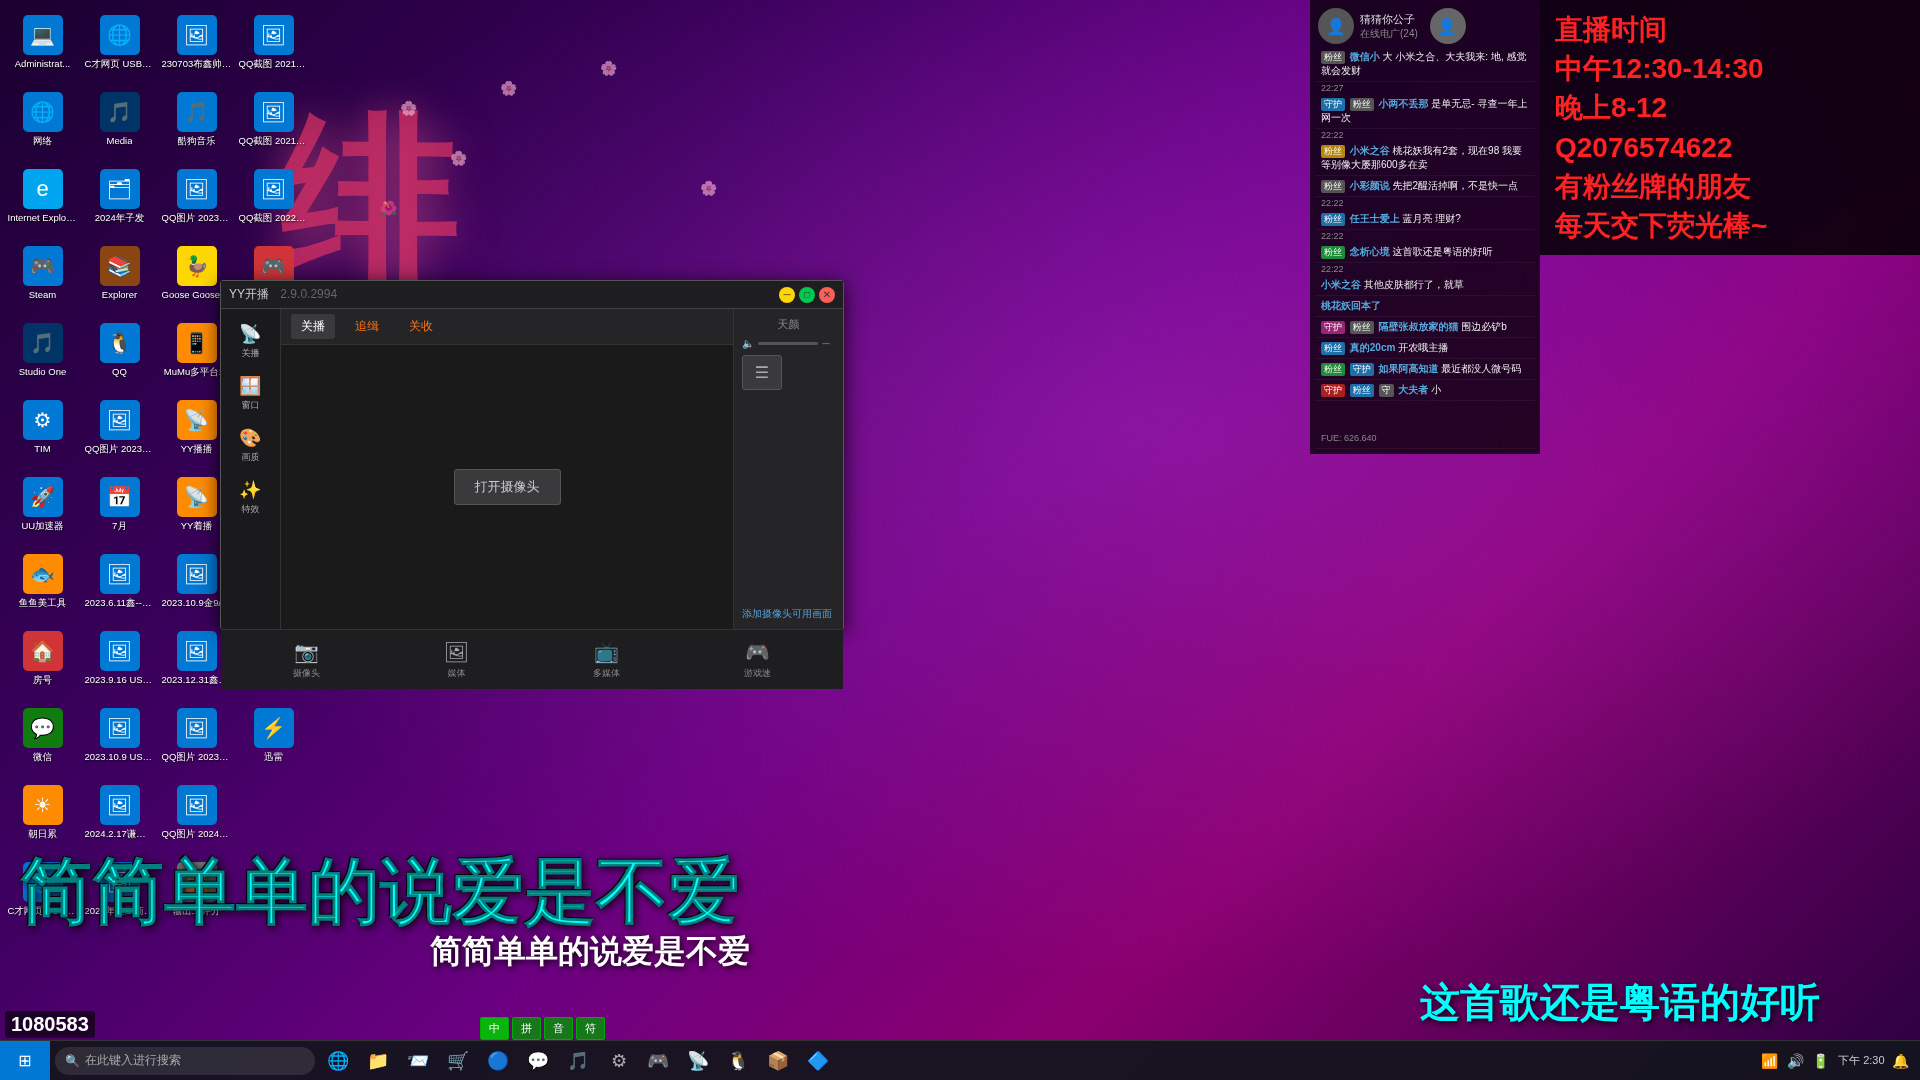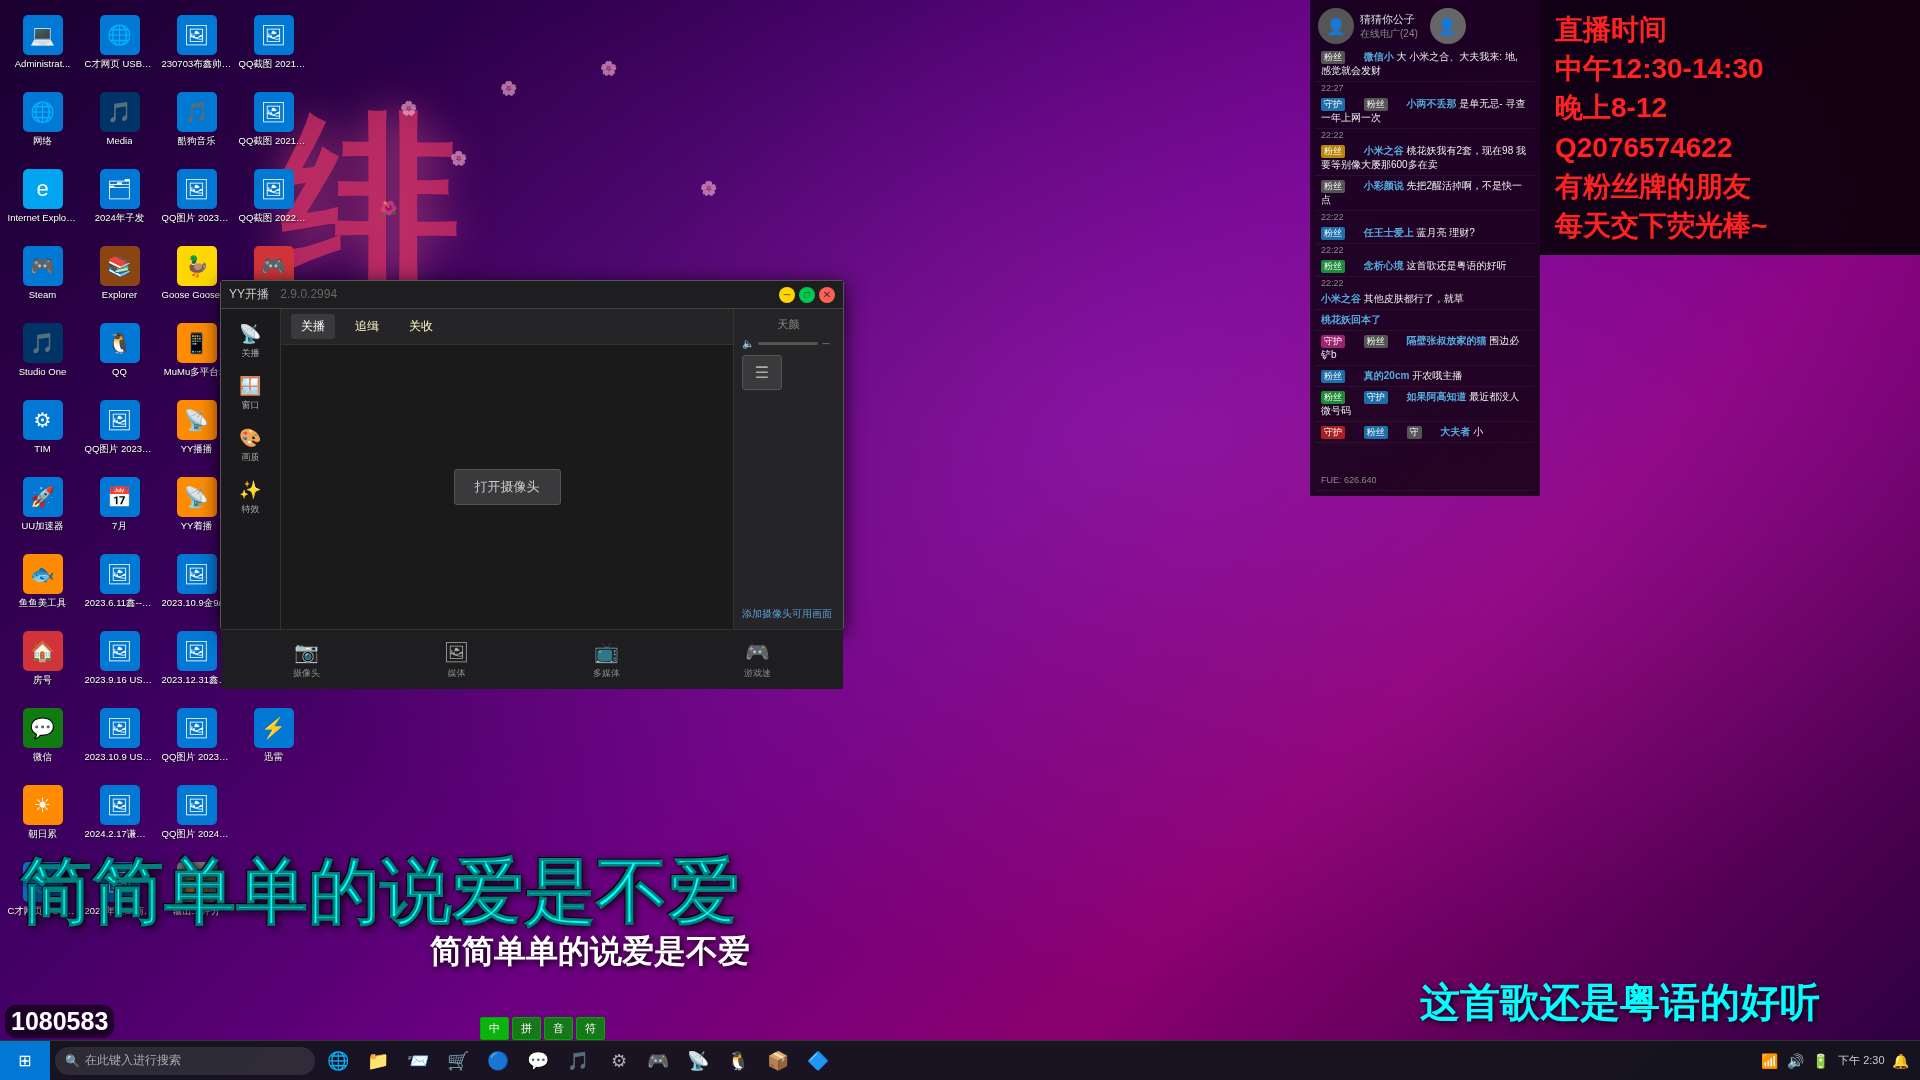--- a/index.html
+++ b/index.html
@@ -190,21 +190,21 @@
     #yy-tabs {
       height: 36px;
       background: #252528;
       display: flex;
       align-items: center;
       padding: 0 10px;
       gap: 10px;
       border-bottom: 1px solid #333;
     }
     .yy-tab {
-      color: #fef9c3;
+      color: #f97316;
       font-size: 12px;
       padding: 4px 10px;
       cursor: pointer;
       border-radius: 3px;
     }
     .yy-tab.active {
       color: #fff;
       background: #3a3a3d;
     }
 
@@ -324,21 +324,21 @@
 
     .chat-name {
       color: #5ad;
       font-weight: bold;
     }
     .chat-badge {
       display: inline-block;
       padding: 0 3px;
       font-size: 9px;
       border-radius: 2px;
-      margin-right: 16px;
+      margin-right: 2px;
     }
     .badge-blue { background: #1e6fa8; color: #fff; }
     .badge-green { background: #1e8a3a; color: #fff; }
     .badge-yellow { background: #b8860b; color: #fff; }
     .badge-red { background: #aa2020; color: #fff; }
     .badge-gray { background: #555; color: #fff; }
     .badge-pink { background: #9b2472; color: #fff; }
 
     
     #live-info {
@@ -496,26 +496,26 @@
       padding-right: 10px;
       color: #ccc;
       font-size: 11px;
     }
 
     #room-number {
       position: absolute;
       bottom: 42px;
       left: 5px;
       color: white;
-      font-size: 25px;
+      font-size: 20px;
       font-weight: bold;
       z-index: 101;
       background: rgba(0,0,0,0.6);
       padding: 2px 6px;
-      border-radius: 11px;
+      border-radius: 3px;
     }
 
     
     #ime-toolbar {
       position: absolute;
       bottom: 40px;
       left: 480px;
       display: flex;
       align-items: center;
       gap: 3px;

